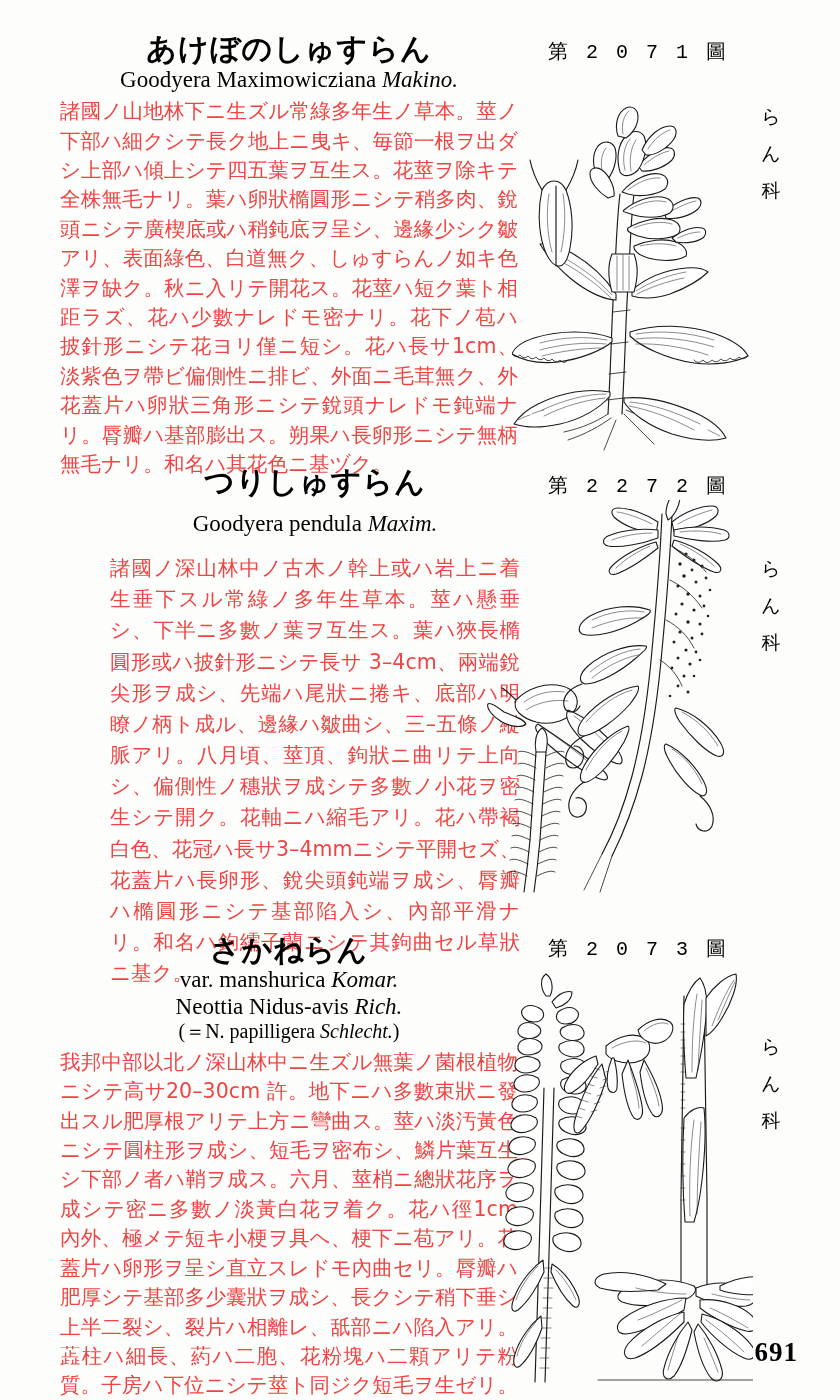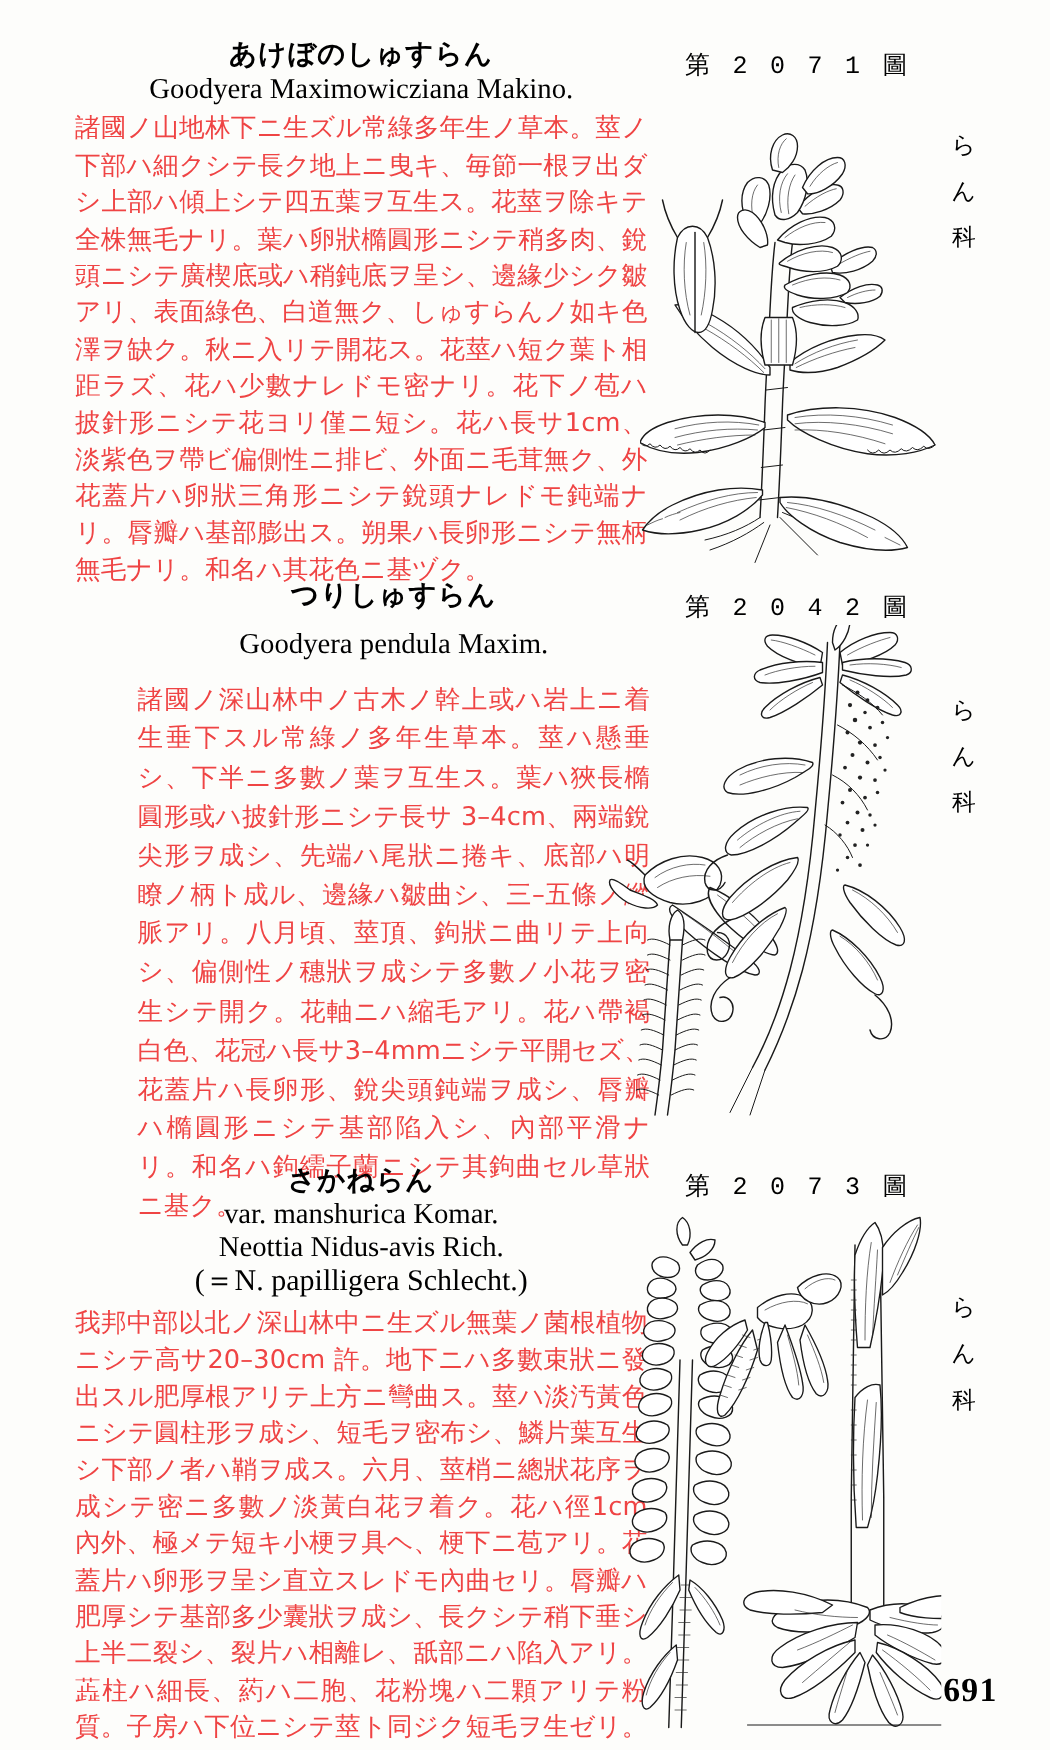--- a/index.html
+++ b/index.html
@@ -14,36 +14,36 @@
   .page{
     position:absolute;left:0;top:0;width:840px;height:1400px;
     background:#fdfdfb;
   }
   
   .entry{position:absolute;}
   .text-col{position:absolute;}
   .jp-name{
     font-family:"DejaVu Sans", sans-serif;
     font-weight:bold;
-    font-size:22px;
+    font-size:30px;
     letter-spacing:1px;
     text-align:center;
     line-height:1.1;
     color:#000;
   }
   .sci-name{
     font-family:"Liberation Serif", serif;
     font-size:23px;
     text-align:center;
     line-height:1.18;
     color:#000;
     white-space:nowrap;
   }
-  .sci-name .auth{margin-top:34px;}
-  .sci-name.small{font-size:24px;}
+  .sci-name .auth{font-style:italic;margin-top:34px;}
+  .sci-name.small{font-size:20px;}
   .body-text{
     font-family:"DejaVu Sans", sans-serif;
     font-size:20.5px;
     line-height:1.435;
     color:#ef4444;
     text-align:justify;
     text-justify:inter-character;
     letter-spacing:0.1px;
     word-break:break-all;
   }
@@ -207,21 +207,21 @@
 
     <div class="text-col" style="left:110px;top:10px;width:410px;">
       <div class="jp-name">つりしゅすらん</div>
       <div class="sci-name" style="margin-top:12px;">
         <span>Goodyera pendula</span>
         <span class="auth">Maxim.</span>
       </div>
       <div class="body-text" style="margin-top:16px;line-height:1.52;">諸國ノ深山林中ノ古木ノ幹上或ハ岩上ニ着生垂下スル常綠ノ多年生草本。莖ハ懸垂シ、下半ニ多數ノ葉ヲ互生ス。葉ハ狹長橢圓形或ハ披針形ニシテ長サ 3–4cm、兩端銳尖形ヲ成シ、先端ハ尾狀ニ捲キ、底部ハ明瞭ノ柄ト成ル、邊緣ハ皺曲シ、三–五條ノ縱脈アリ。八月頃、莖頂、鉤狀ニ曲リテ上向シ、偏側性ノ穗狀ヲ成シテ多數ノ小花ヲ密生シテ開ク。花軸ニハ縮毛アリ。花ハ帶褐白色、花冠ハ長サ3–4mmニシテ平開セズ、花蓋片ハ長卵形、銳尖頭鈍端ヲ成シ、脣瓣ハ橢圓形ニシテ基部陷入シ、內部平滑ナリ。和名ハ鉤繻子蘭ニシテ其鉤曲セル草狀ニ基ク。</div>
     </div>
 
-    <div class="fig-label" style="left:548px;top:17px;">第 2 0 4 2 圖</div>
+    <div class="fig-label" style="left:548px;top:17px;">第 2 2 7 2 圖</div>
 
     <div class="family-label" style="left:758px;top:95px;">
       <span>ら</span>
       <span>ん</span>
       <span>科</span>
     </div>
 
     <div class="figure" style="left:480px;top:45px;width:260px;height:400px;">
       <svg width="260" height="400" viewBox="0 0 260 400">
         <g>

